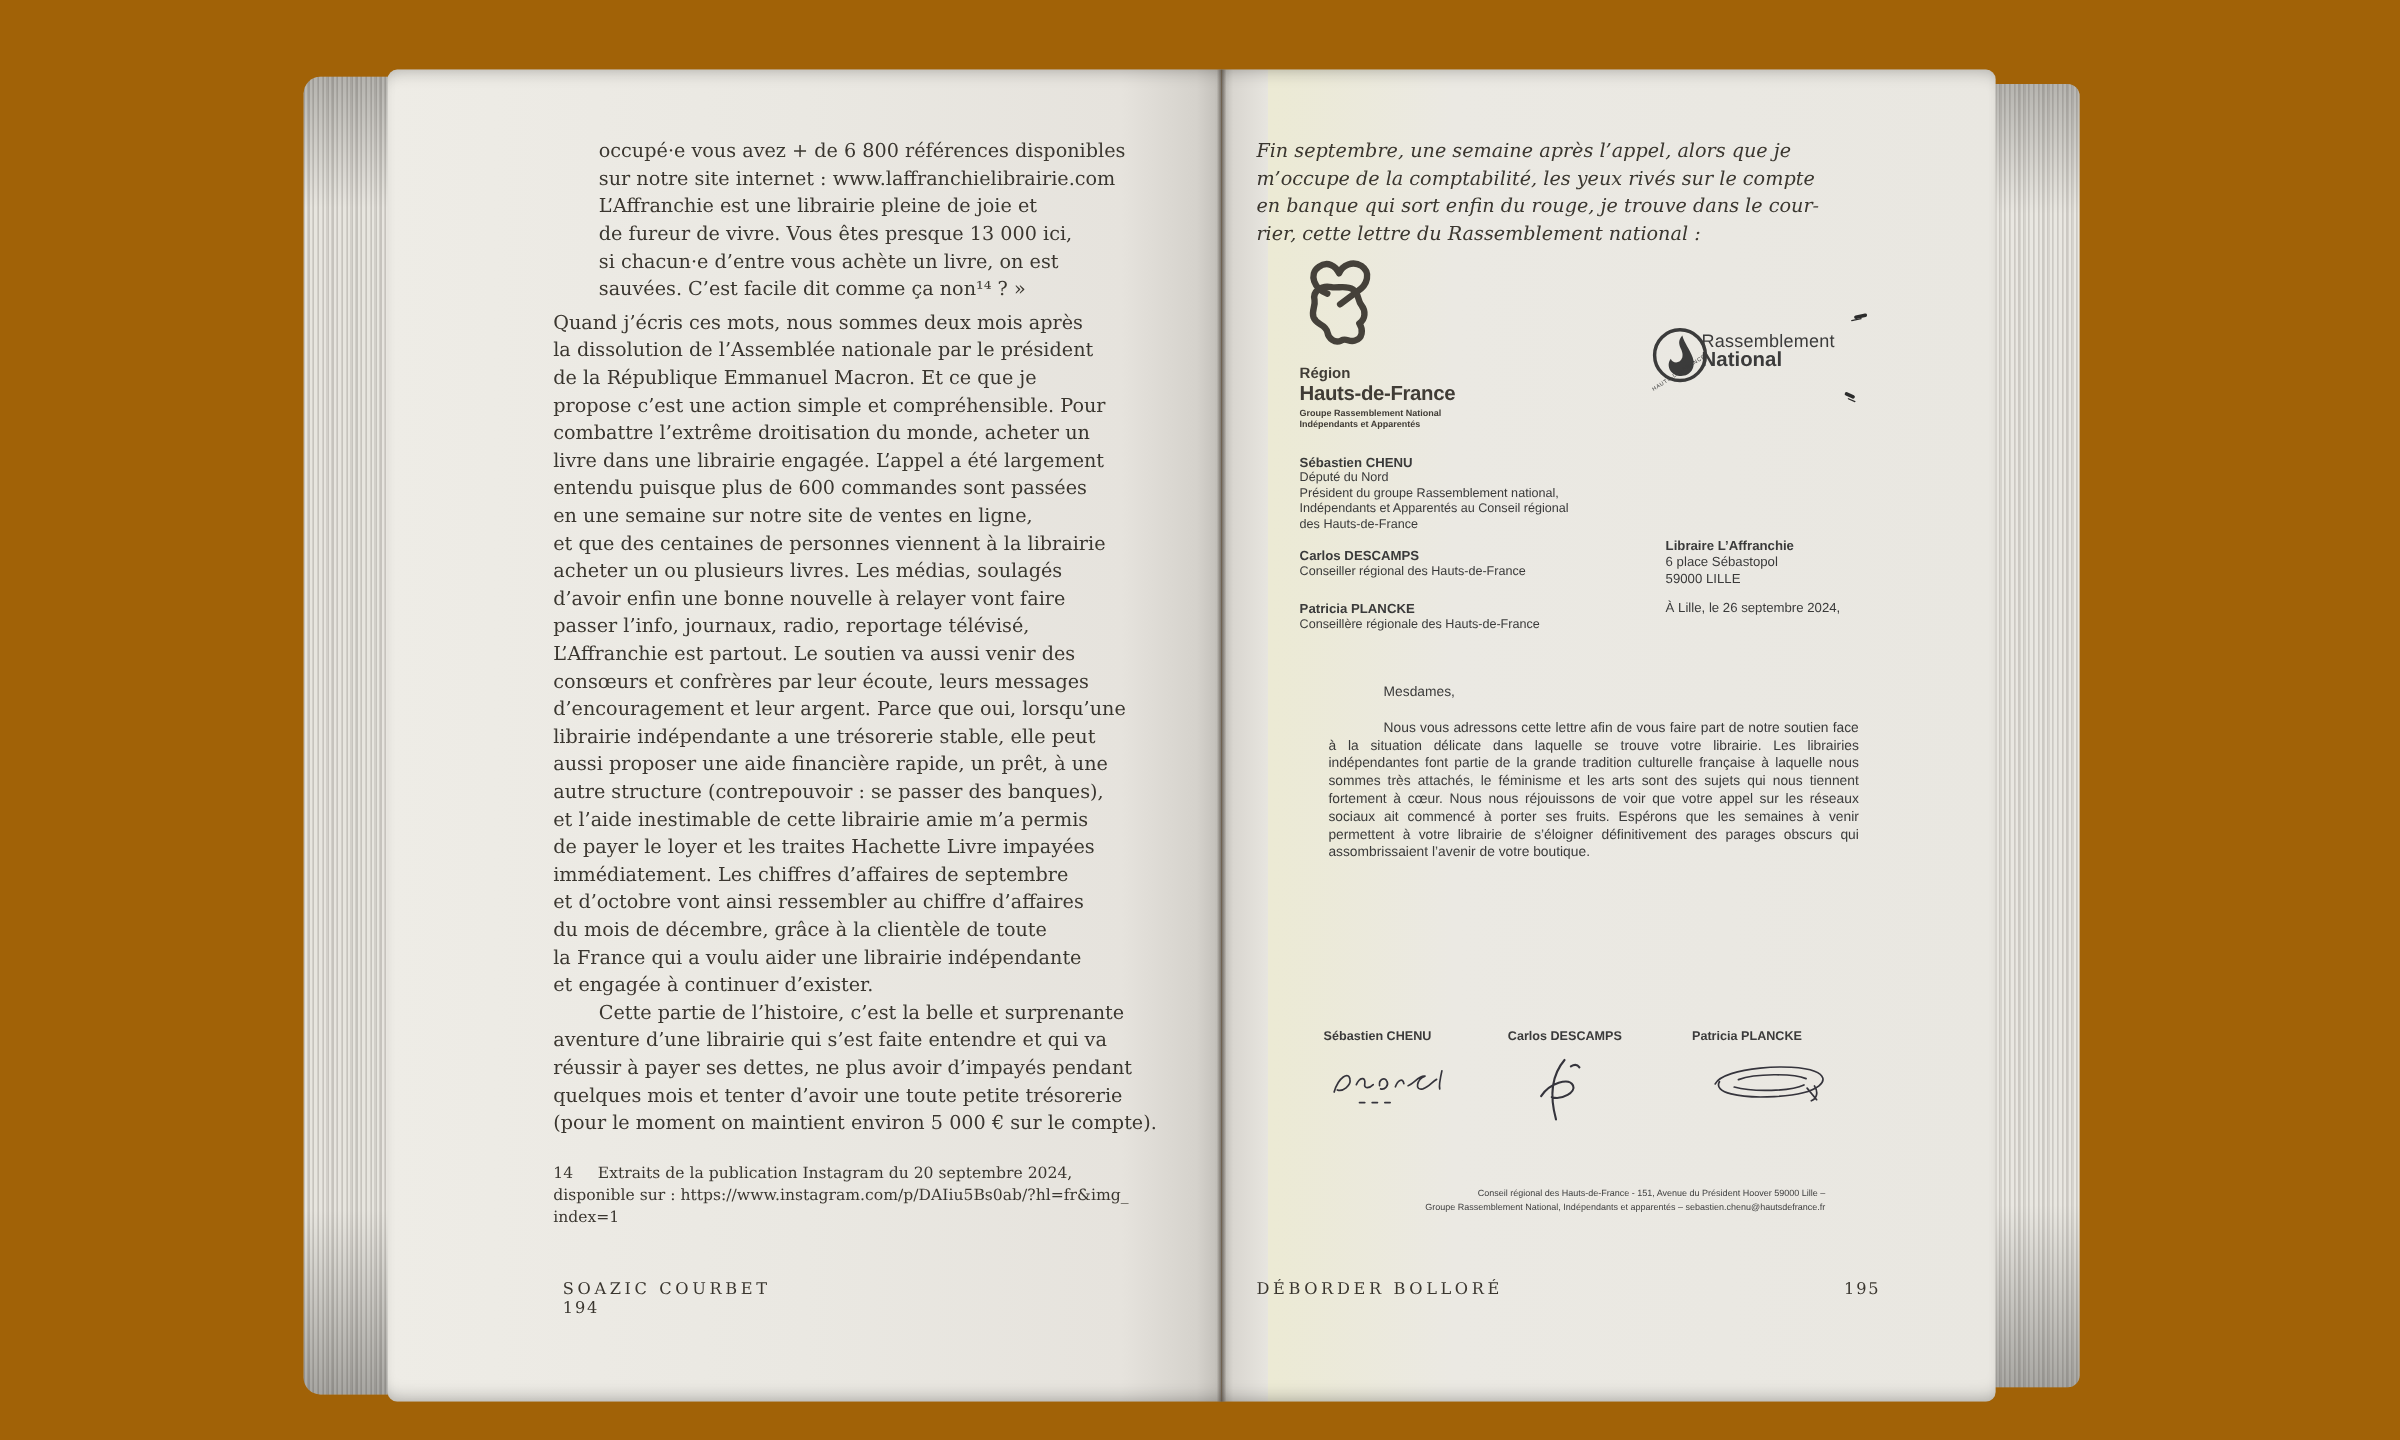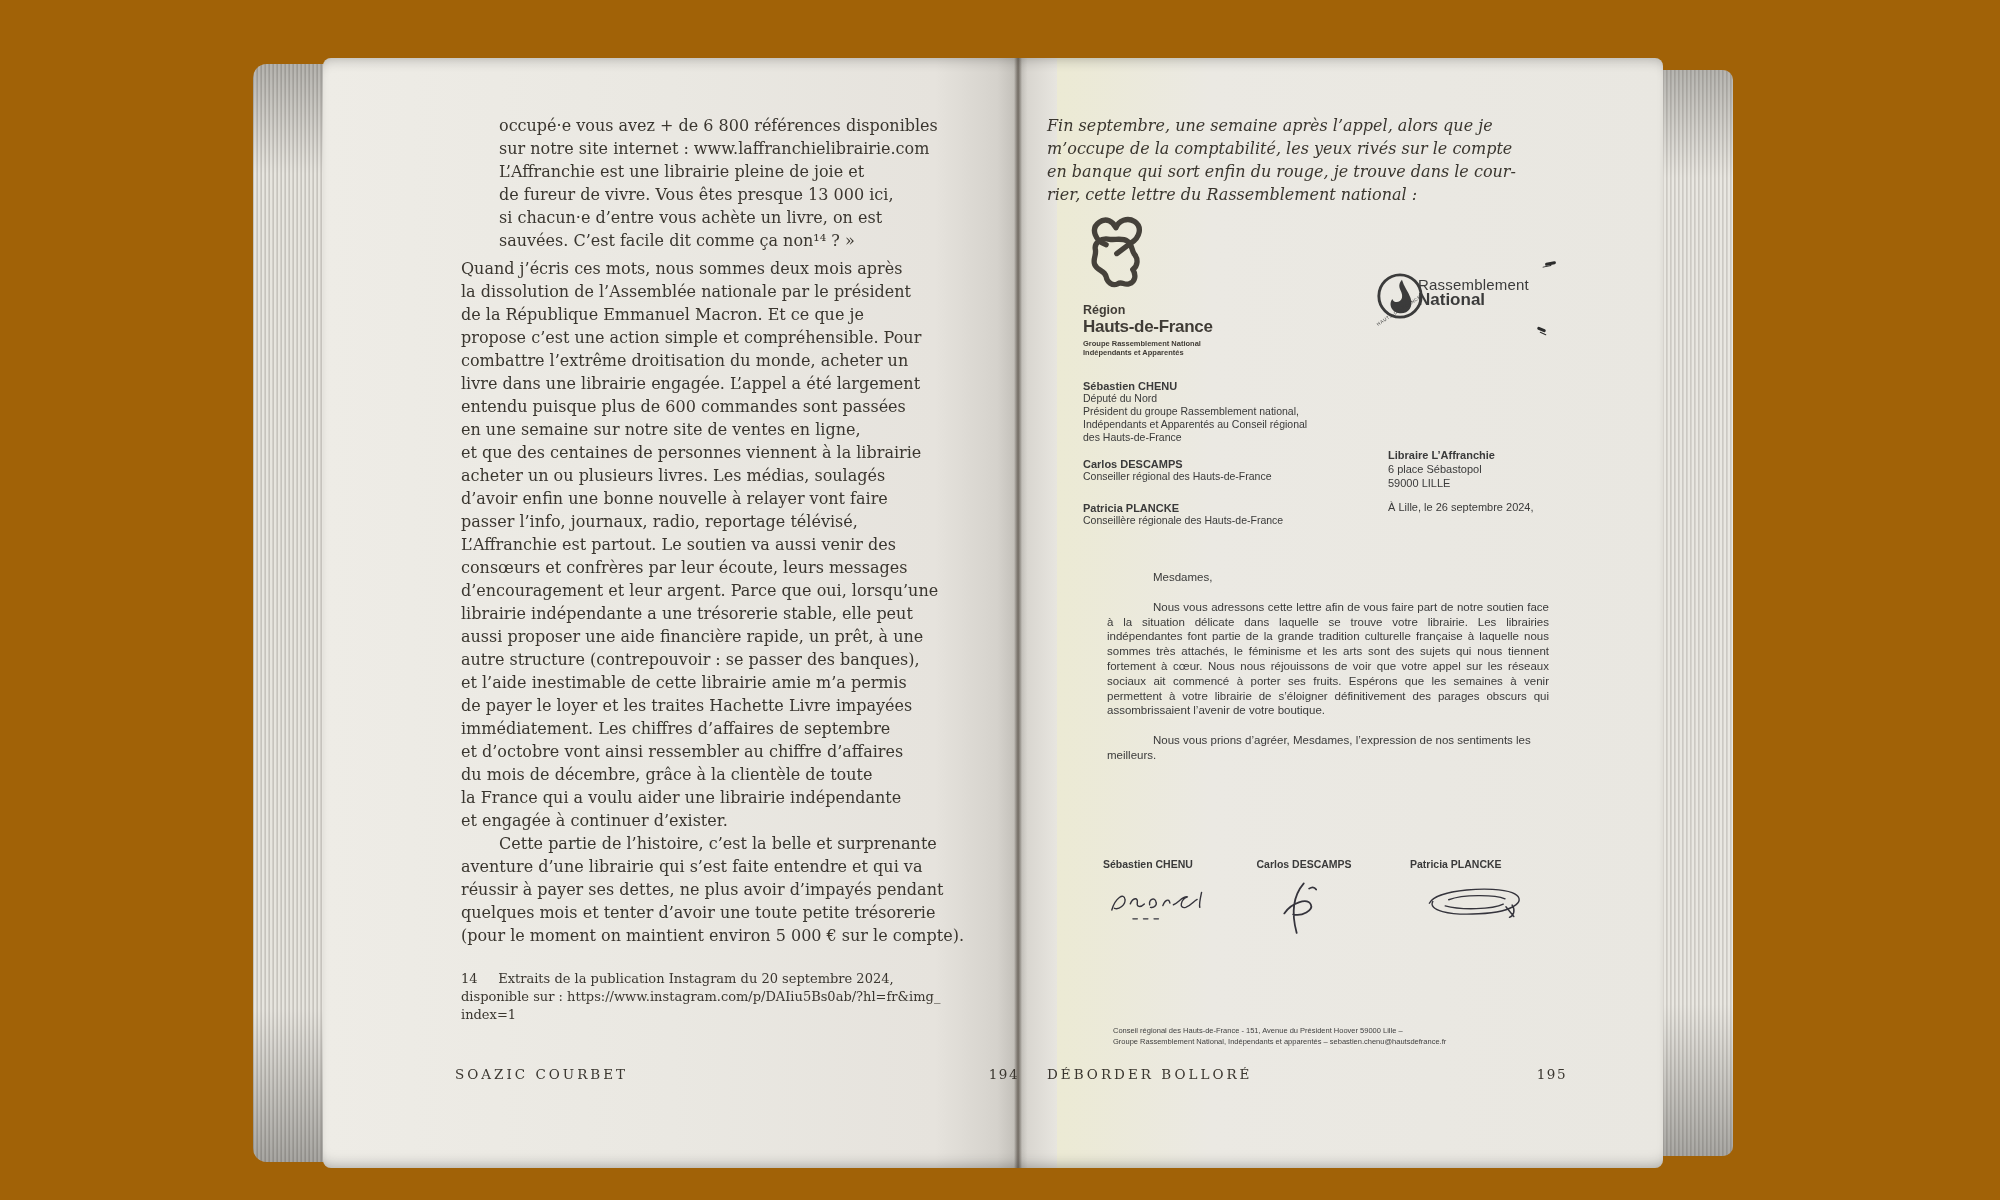--- a/index.html
+++ b/index.html
@@ -27,21 +27,21 @@
   .serif{font-family:"DejaVu Serif",serif;color:#3a362f;font-size:16px;line-height:23px;}
   .pre{white-space:pre-line;}
   .lp-text{position:absolute;left:138px;top:56px;width:562px;}
   .lp-quote{margin-left:38px;}
   .lp-para1{margin-top:5px;}
   .lp-para2{text-indent:38px;}
   .footnote{position:absolute;left:138px;top:912px;width:562px;font-family:"DejaVu Serif",serif;
     color:#3a362f;font-size:13px;line-height:18px;}
   .page-footer{position:absolute;top:1008px;display:flex;justify-content:space-between;
     font-family:"DejaVu Serif",serif;color:#3a362f;font-size:13.5px;letter-spacing:3px;}
-  .lp-footer{left:132px;width:564px;}
+  .lp-footer{left:146px;width:564px;flex-direction:column;}
   .rp-footer{left:29px;width:520px;}
   .folio{letter-spacing:1.5px;}
 
   .rp-intro{position:absolute;left:29px;top:56px;width:562px;font-style:italic;}
 
   
   .letter{position:absolute;left:29px;top:140px;width:534px;height:840px;
     font-family:"Liberation Sans",sans-serif;color:#3a3a3a;}
   .hdf-block{position:absolute;left:36px;top:6px;width:190px;}
   .hdf-region{font-size:12.5px;font-weight:bold;margin-top:3px;color:#403c36;}
@@ -65,21 +65,21 @@
   .recipient-name{font-weight:bold;}
   .date-line{position:absolute;left:341px;top:303px;font-size:11px;}
   .letter-body{position:absolute;left:60px;top:372px;width:442px;font-size:11.5px;line-height:14.8px;text-align:justify;}
   .salutation{margin-left:46px;}
   .lbp{text-indent:46px;margin-top:15px;}
   .lbp-last{text-align:left;}
   .sign-row{position:absolute;left:56px;top:660px;width:452px;display:flex;justify-content:space-between;}
   .sig{width:145px;}
   .sig-name{font-size:10.5px;font-weight:bold;}
   .sig svg{margin-top:8px;}
-  .letter-footer{position:absolute;left:66px;top:828px;width:408px;text-align:left;
+  .letter-footer{position:absolute;left:66px;top:792px;width:408px;text-align:right;
     font-size:7.5px;line-height:10.5px;color:#3f3f3f;}
   svg.lineart{stroke:#45413a;fill:none;stroke-linecap:round;stroke-linejoin:round;}
   svg.sigart{stroke:#35343c;fill:none;stroke-linecap:round;stroke-linejoin:round;}
 </style>
 </head>
 <body>
 
 <div class="stage">
   <div class="book">
 
@@ -193,21 +193,20 @@
         <div class="recipient">
           <div class="recipient-name">Libraire L’Affranchie</div>
           <div class="pre">6 place Sébastopol
 59000 LILLE</div>
         </div>
         <div class="date-line">À Lille, le 26 septembre 2024,</div>
 
         <div class="letter-body">
           <div class="salutation">Mesdames,</div>
           <div class="lbp">Nous vous adressons cette lettre afin de vous faire part de notre soutien face à la situation délicate dans laquelle se trouve votre librairie. Les librairies indépendantes font partie de la grande tradition culturelle française à laquelle nous sommes très attachés, le féminisme et les arts sont des sujets qui nous tiennent fortement à cœur. Nous nous réjouissons de voir que votre appel sur les réseaux sociaux ait commencé à porter ses fruits. Espérons que les semaines à venir permettent à votre librairie de s’éloigner définitivement des parages obscurs qui assombrissaient l’avenir de votre boutique.</div>
-          <div class="lbp lbp-last">Nous vous prions d’agréer, Mesdames, l’expression de nos sentiments les meilleurs.</div>
         </div>
 
         <div class="sign-row">
           <div class="sig">
             <div class="sig-name">Sébastien CHENU</div>
             <svg class="sigart" width="132" height="50" viewBox="0 0 150 52" stroke-width="1.6">
               <path d="M10,34 C14,20 24,14 25,22 C26,28 18,34 13,32 M31,27 c3,-7 9,-8 8,-1 c-1,5 4,5 8,1 m6,1 c-1,-6 5,-9 7,-4 c2,4 -2,8 -6,7 m14,-2 c2,-6 7,-9 8,-3 m4,2 c6,-2 10,-10 16,-9 c-8,3 -10,14 -2,12 c6,-2 9,-7 13,-9 m5,-8 c-2,9 -3,14 -2,17"></path>
               <path d="M34,44 h5 m7,0 h5 m7,0 h5"></path>
             </svg>
           </div>

